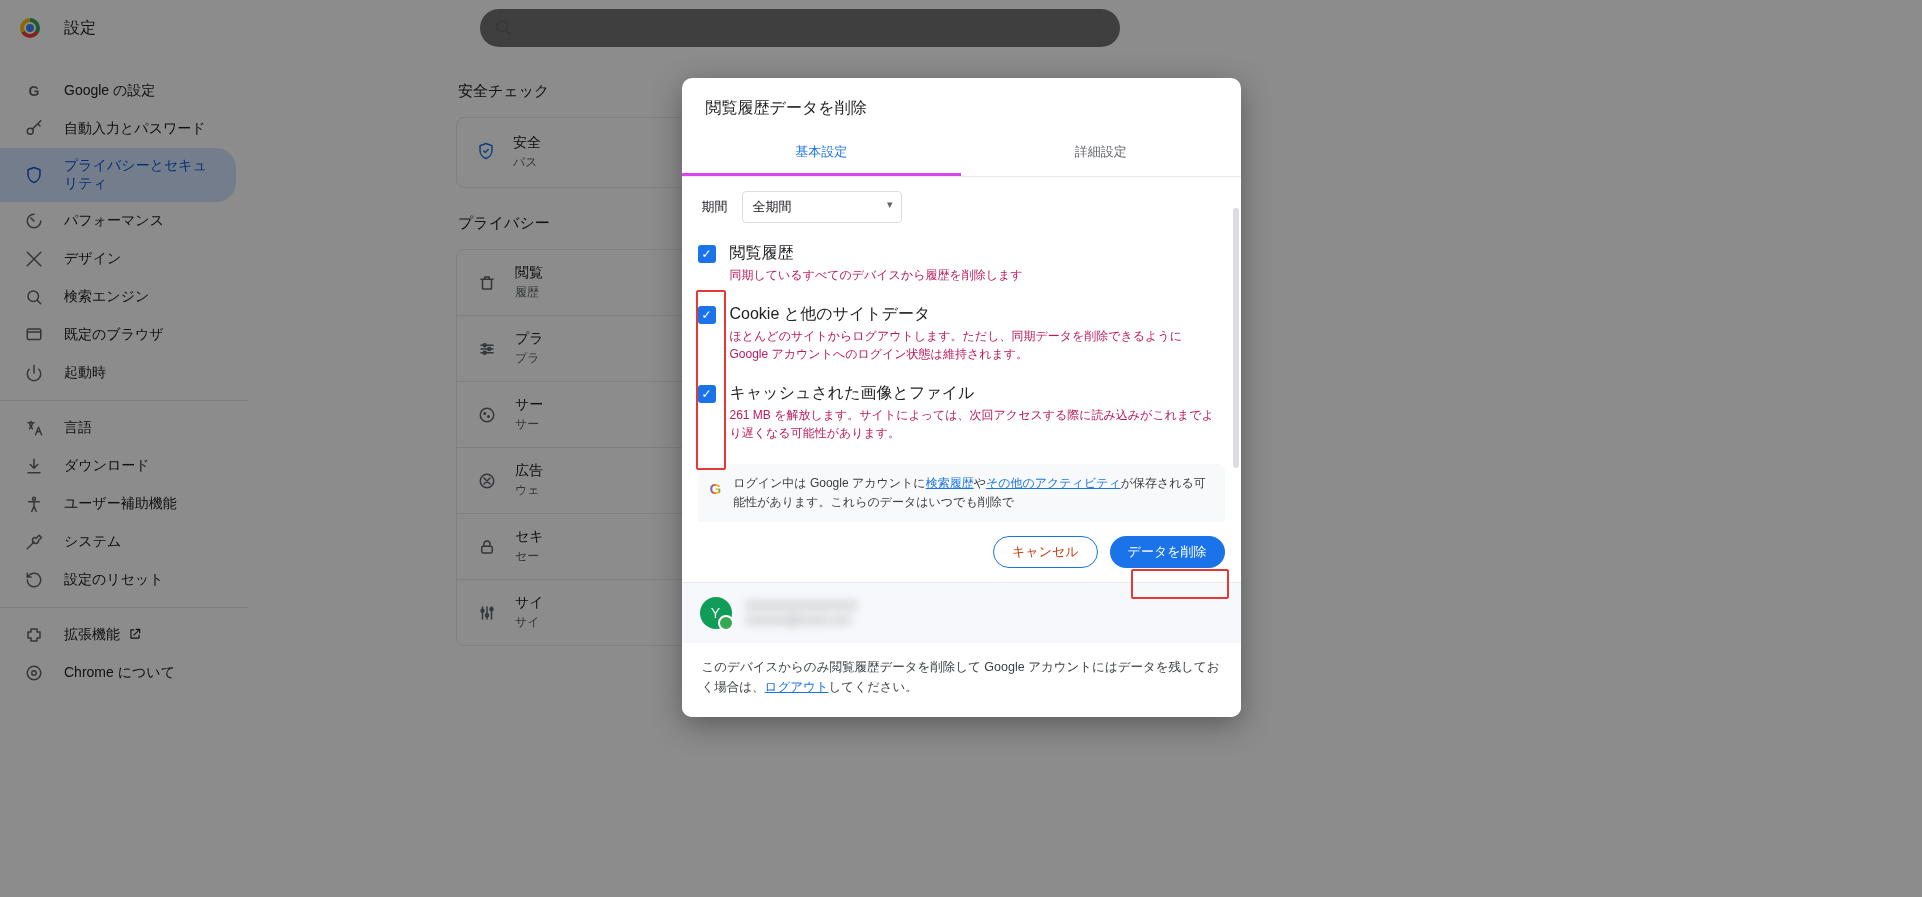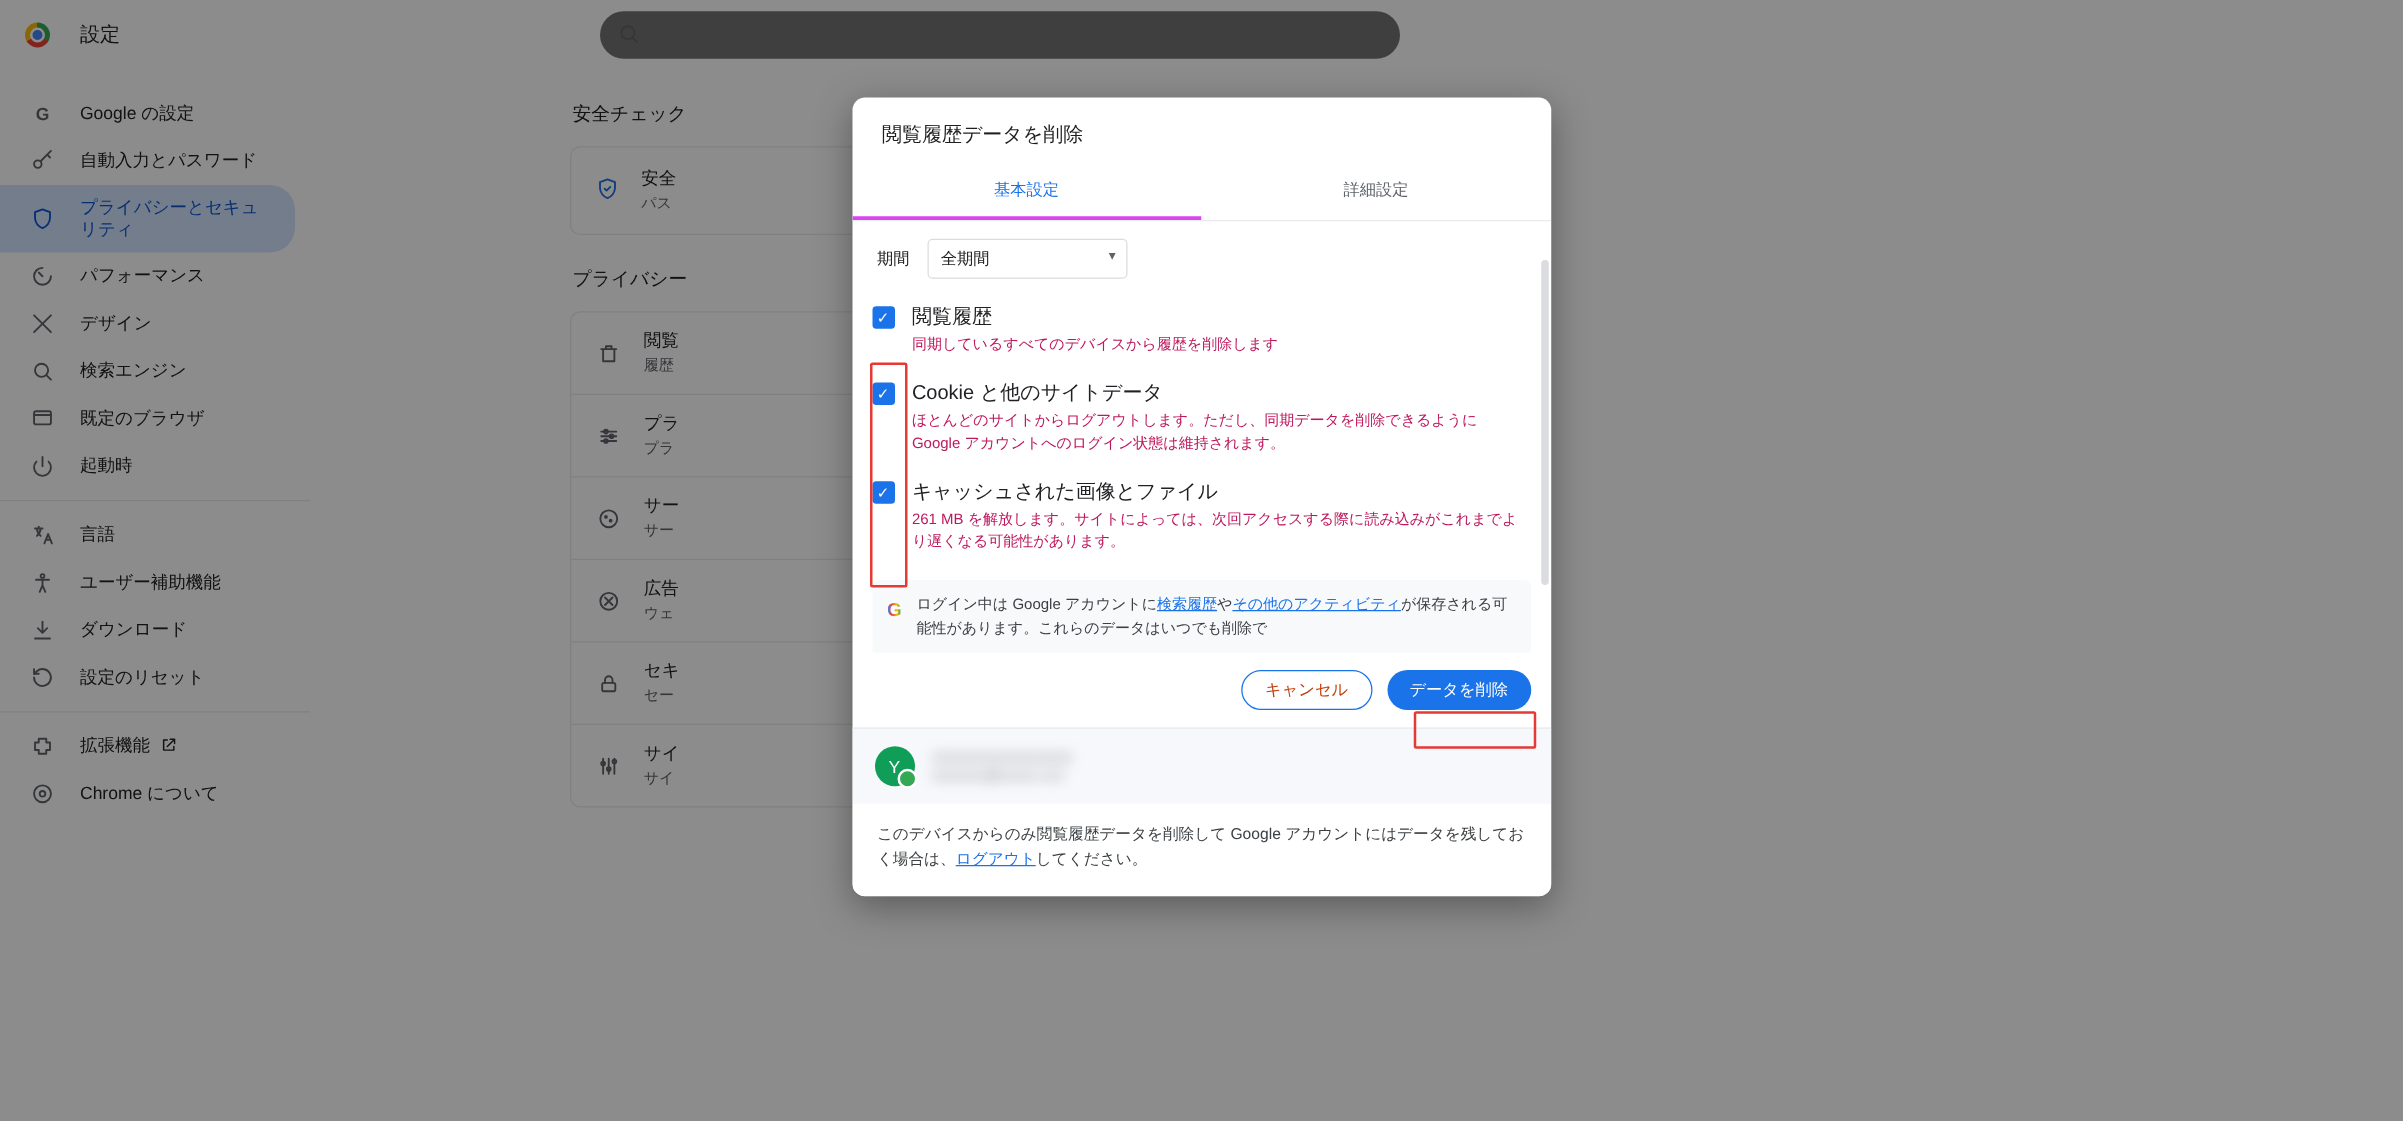--- a/index.html
+++ b/index.html
@@ -301,33 +301,42 @@
       <span class="icon">
           <svg viewBox="0 0 24 24">
             <path d="M4 5h8M8 3v2M6 5c0 4 4 8 4 8M10 5c0 4-4 8-4 8M14 21l4-10 4 10M15.5 17h5"></path>
           </svg>
         </span>
       <span>言語</span>
     </div>
     <div class="side-item">
       <span class="icon">
           <svg viewBox="0 0 24 24">
+            <path d="M12 3v12M7 10l5 5 5-5M4 21h16"></path>
+          </svg>
+        </span>
+      <span>ダウンロード</span>
+    </div>
+    <div class="side-item">
+      <span class="icon">
+          <svg viewBox="0 0 24 24">
             <circle cx="12" cy="5" r="2"></circle>
             <path d="M5 9h14M12 9v6M9 22l3-7 3 7"></path>
           </svg>
         </span>
       <span>ユーザー補助機能</span>
     </div>
     <div class="side-item">
       <span class="icon">
           <svg viewBox="0 0 24 24">
-            <path d="M12 3v12M7 10l5 5 5-5M4 21h16"></path>
-          </svg>
-        </span>
-      <span>ダウンロード</span>
+            <path d="M14 6a4 4 0 1 0 4 4l4-4-3-3-4 4Z"></path>
+            <path d="M12 12 3 21"></path>
+          </svg>
+        </span>
+      <span>システム</span>
     </div>
     <div class="side-item">
       <span class="icon">
           <svg viewBox="0 0 24 24">
             <path d="M3 12a9 9 0 1 0 3-6.7L3 8"></path>
             <path d="M3 3v5h5"></path>
           </svg>
         </span>
       <span>設定のリセット</span>
     </div>

